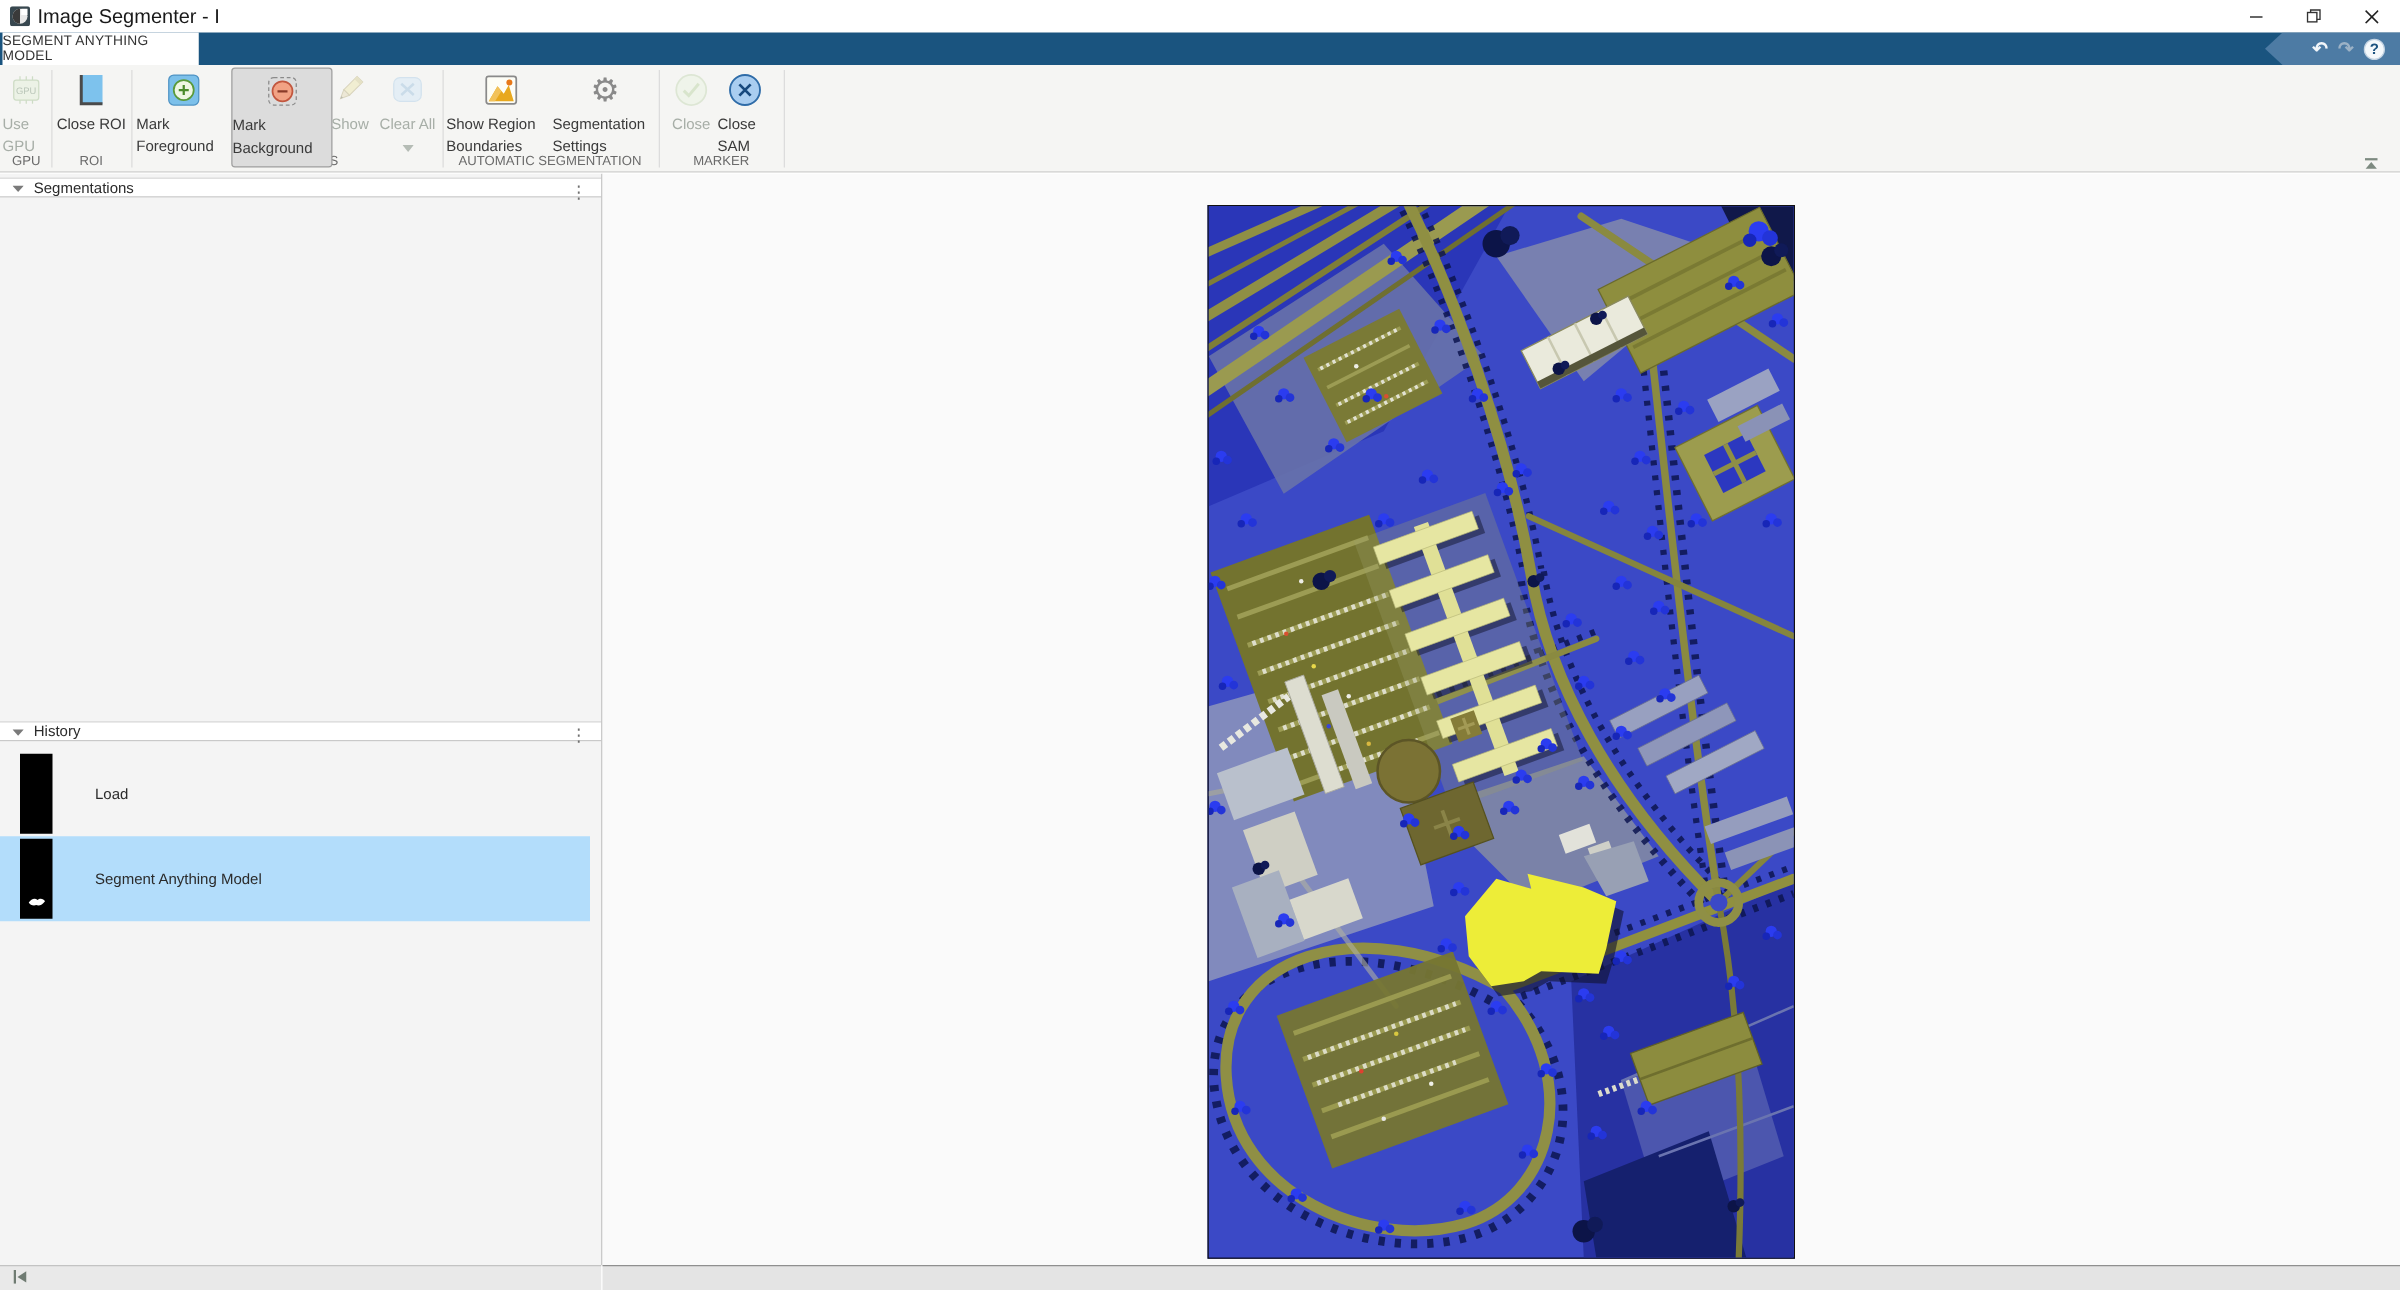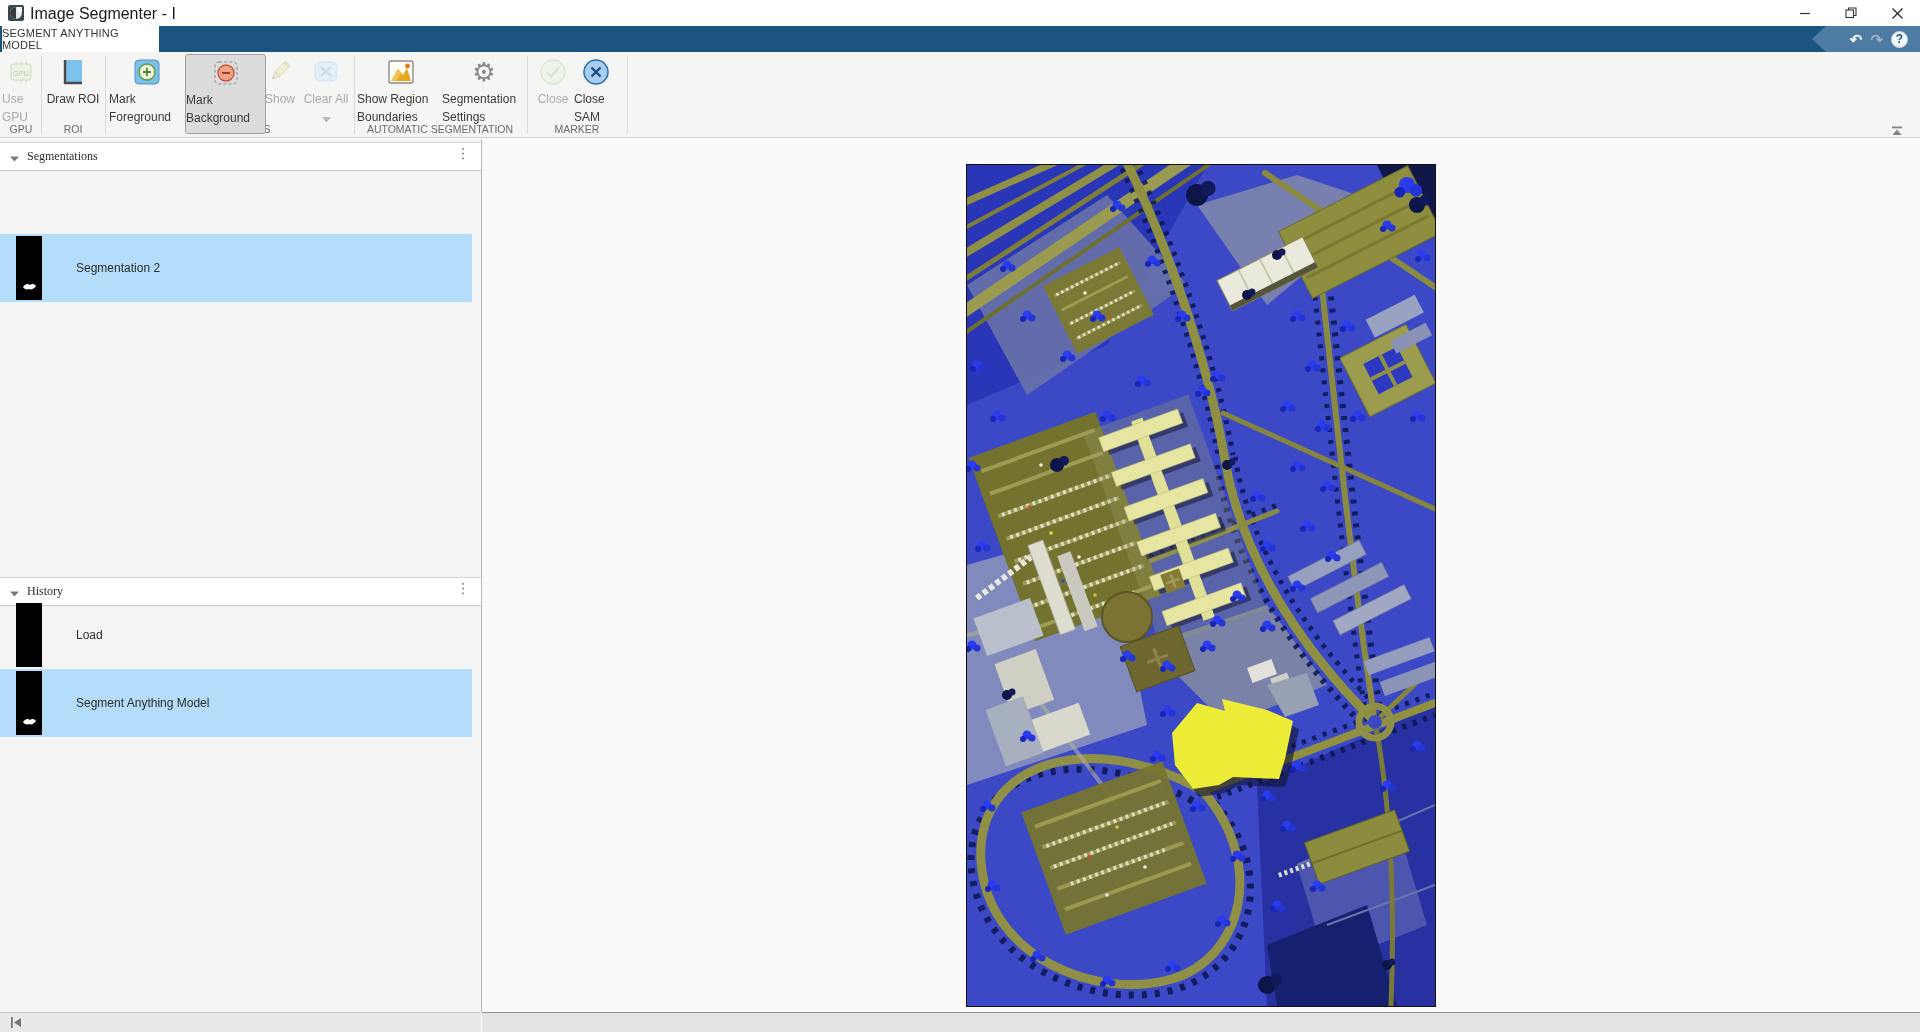--- a/index.html
+++ b/index.html
@@ -37,22 +37,22 @@
   .rb-btn.disabled .ic { opacity:.55; }
   .rb-btn.pressed { background:#dcdcdc; border:1px solid #9e9e9e; border-radius:3px; }
   .nowrap { white-space:nowrap; }
   .dd-arrow { margin-top:1px; }
   .ribbon-collapse { position:absolute; left:1888px; top:73px; width:18px; height:12px;
     display:flex; align-items:center; justify-content:center; }
 
   
   .leftpanel { position:absolute; left:0; top:139px; width:481px; height:873px; background:#f4f4f4; }
   .v-divider { position:absolute; left:481px; top:139px; width:1px; height:873px; background:#b9b9b9; }
-  .panel-header { position:absolute; left:0; width:481px; height:29px; background:#ffffff;
-    border-top:1px solid #d5d5d5; border-bottom:1px solid #c9c9c9; display:flex; align-items:center;font-family:Liberation Serif, serif; }
+  .panel-header { position:absolute; left:0; width:481px; height:16px; background:#ffffff;
+    border-top:1px solid #d5d5d5; border-bottom:1px solid #c9c9c9; display:flex; align-items:center; }
   .ph-tri { margin-left:10px; }
   .ph-title { margin-left:8px; font-size:12px; color:#2b2b2b; }
   .ph-dots { position:absolute; left:456px; top:2px; font-size:14px; color:#707070; }
   .seg-row { position:absolute; left:0; width:472px; height:68px; display:flex; align-items:center; }
   .seg-row.selected { background:#b3ddfb; }
   .thumb { position:relative; margin-left:16px; width:26px; height:64px; background:#000; flex:none; }
   .thumb svg { position:absolute; left:0; top:0; }
   .row-label { margin-left:34px; font-size:12px; color:#2b2b2b; }
 
   
@@ -137,21 +137,21 @@
       <span class="lbl">Use GPU</span>
     </div>
 
     <div class="rb-btn" style="left:42px; width:62px">
       <span class="ic">
         <svg width="26" height="28" viewBox="0 0 26 28">
           <rect x="5" y="2" width="17" height="23" fill="#7dc2ed"></rect>
           <path d="M5,2 L5,25 L22,25" fill="none" stroke="#4a4a4a" stroke-width="2.4"></path>
         </svg>
       </span>
-      <span class="lbl nowrap">Draw ROI</span>
+      <span class="lbl nowrap">Close ROI</span>
     </div>
 
     <div class="rb-btn" style="left:109px; width:76px">
       <span class="ic">
         <svg width="28" height="28" viewBox="0 0 28 28">
           <rect x="2" y="2" width="24" height="24" rx="4" fill="#7cc0ea" stroke="#4f93c4"></rect>
           <circle cx="14" cy="14" r="8" fill="#eef6e2" stroke="#5a9a3a" stroke-width="1.4"></circle>
           <path d="M14,10 V18 M10,14 H18" stroke="#4a8a2a" stroke-width="1.8" fill="none"></path>
         </svg>
       </span>
@@ -249,28 +249,20 @@
       <span class="ph-tri">
         <svg width="9" height="6" viewBox="0 0 9 6">
             <polygon points="0,0.5 9,0.5 4.5,5.5" fill="#7a7a7a"></polygon>
           </svg>
       </span>
       <span class="ph-title">Segmentations</span>
       <span class="ph-dots">⋮</span>
     </div>
 
 
-    <div class="seg-row selected" style="top:95px">
-      <span class="thumb">
-        <svg width="26" height="64" viewBox="0 0 26 64">
-          <path d="M7,51 C9,48 12,47 14,49 C16,47 19,48 20,50 C18,53 15,54 13,53 C11,54 8,53 7,51 Z" fill="#fff"></path>
-        </svg>
-      </span>
-      <span class="row-label">Segmentation 2</span>
-    </div>
 
     <div class="panel-header" style="top:438px">
       <span class="ph-tri">
         <svg width="9" height="6" viewBox="0 0 9 6">
             <polygon points="0,0.5 9,0.5 4.5,5.5" fill="#7a7a7a"></polygon>
           </svg>
       </span>
       <span class="ph-title">History</span>
       <span class="ph-dots">⋮</span>
     </div>

